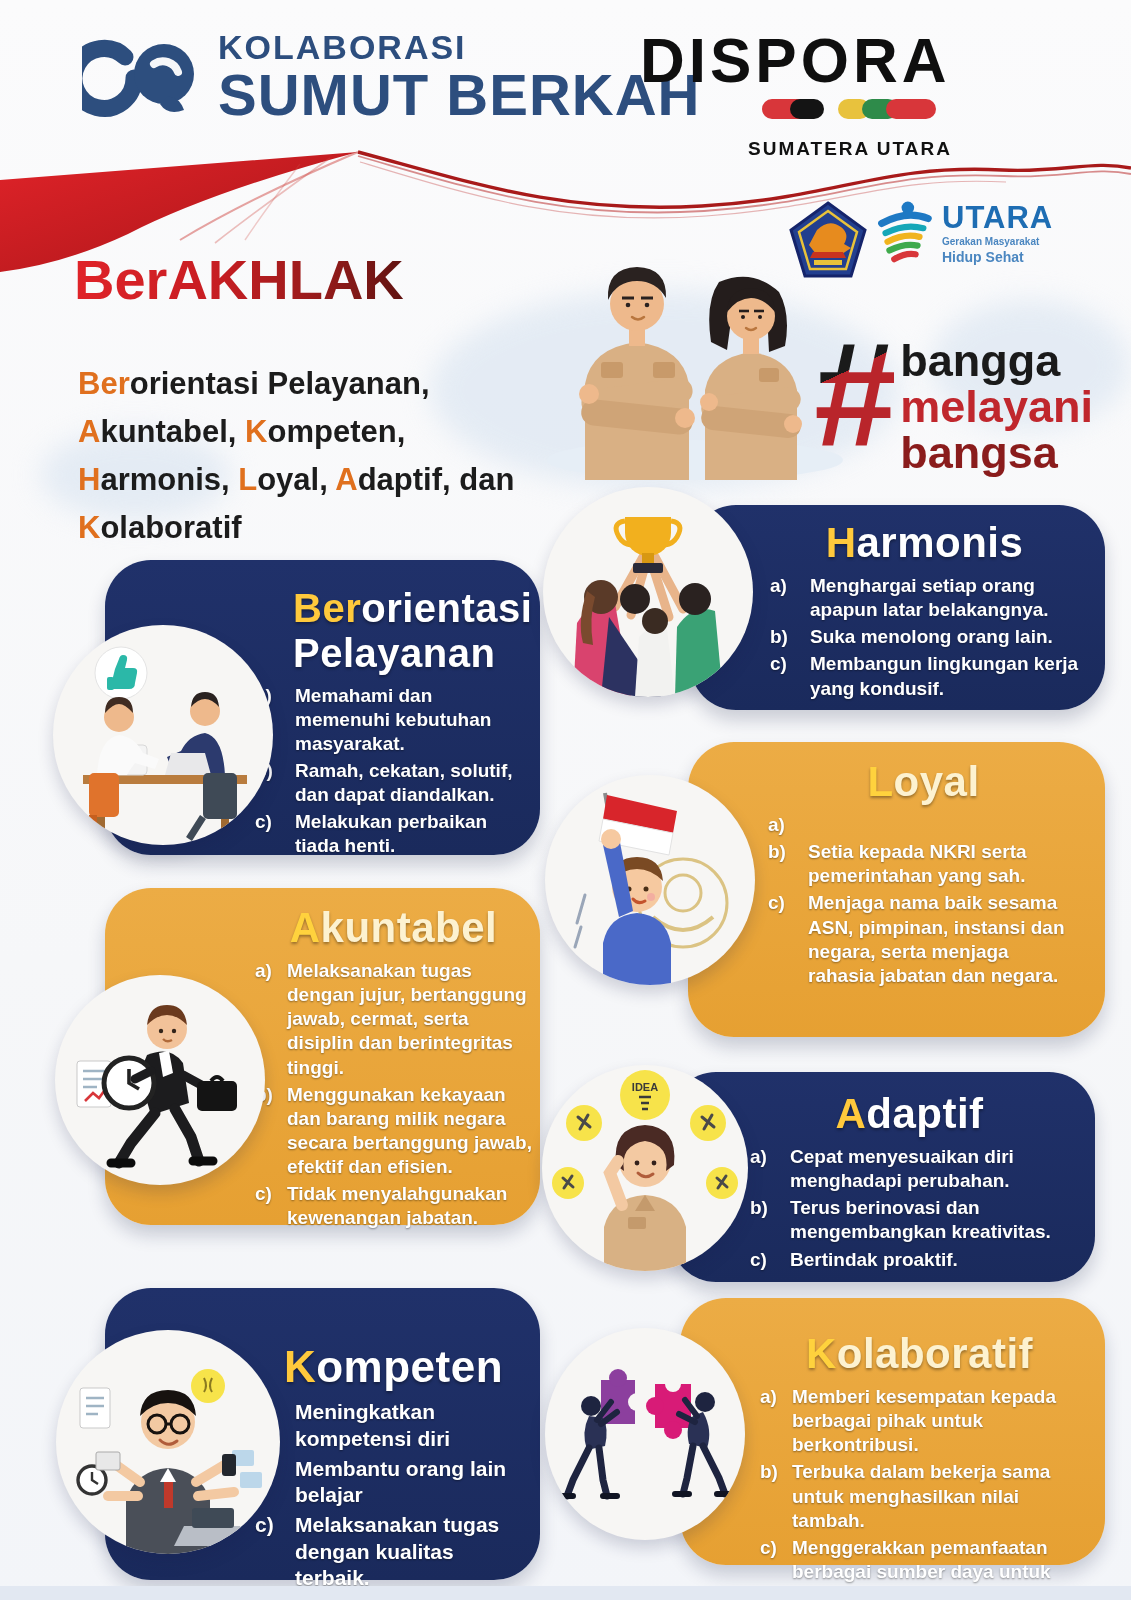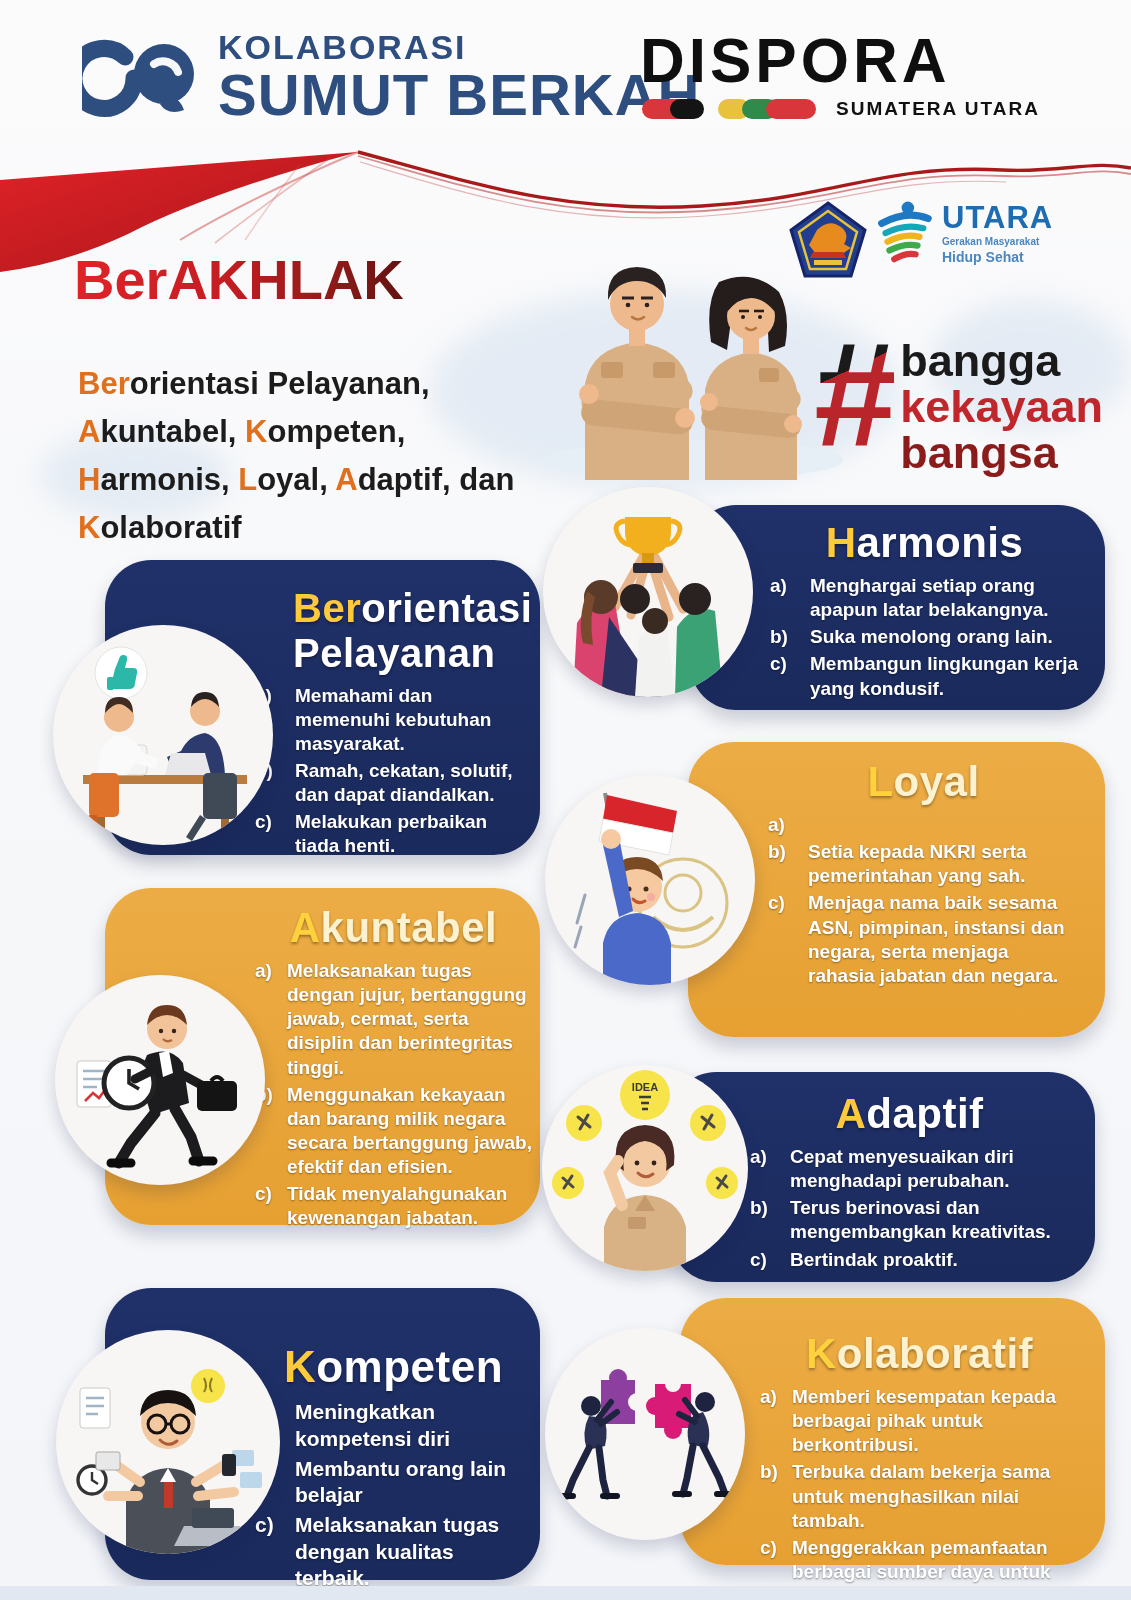--- a/index.html
+++ b/index.html
@@ -10,21 +10,21 @@
   .abs{position:absolute;}
   .cloud{position:absolute;border-radius:50%;filter:blur(14px);background:#dde7f2;opacity:.75;}
 
   
   .brand-left{left:82px;top:26px;display:flex;align-items:center;gap:18px;}
   .brand-line1{font-size:34px;font-weight:600;letter-spacing:2px;color:#2d4e7e;line-height:1.05;}
   .brand-line2{font-size:58px;font-weight:800;letter-spacing:1px;color:#2d4e7e;line-height:1.05;}
   .brand-right{left:640px;top:30px;width:420px;}
   .dispora-word{font-size:62px;font-weight:800;letter-spacing:4px;color:#0f0f0f;
     transform:scaleY(1.02);line-height:1;}
-  .dispora-sub{display:flex;align-items:center;gap:16px;margin-top:4px;}
+  .dispora-sub{display:flex;align-items:center;gap:16px;margin-top:4px;flex-direction:column;}
   .dispora-region{font-size:19px;font-weight:800;letter-spacing:2px;color:#111;}
 
   
   .main-title{left:74px;top:252px;font-size:56px;font-weight:800;letter-spacing:0;
     background:linear-gradient(90deg,#e02329 0%,#c51d22 45%,#8c1a19 80%,#601311 100%);
     -webkit-background-clip:text;background-clip:text;color:transparent;margin:0;line-height:1;}
   .acronym{left:78px;top:360px;width:500px;margin:0;font-size:31px;font-weight:700;
     color:#1c1c1c;line-height:1.55;}
   .acronym .hl{color:#e0701e;}
 
@@ -192,21 +192,21 @@
       <rect x="38" y="156" width="100" height="24" rx="12" fill="#cfa477" transform="rotate(6 88 168)"></rect>
       <circle cx="46" cy="148" r="9" fill="#eeb98c"></circle>
       <circle cx="130" cy="170" r="9" fill="#eeb98c"></circle>
     </g>
   </svg>
 
   <div class="abs hashtag" data-name="bangga-melayani-bangsa-hashtag">
     <span class="hash" data-name="hash-symbol">#</span>
     <div class="hash-lines" data-name="hashtag-lines">
       <div class="hash-l1" data-name="hashtag-line-1">bangga</div>
-      <div class="hash-l2" data-name="hashtag-line-2">kekayaan</div>
+      <div class="hash-l2" data-name="hashtag-line-2">melayani</div>
       <div class="hash-l3" data-name="hashtag-line-3">bangsa</div>
     </div>
   </div>
 
   <section id="card-harmonis" class="card navy" style="left:690px;top:505px;width:415px;height:205px;" data-name="card-harmonis">
     <div class="content" data-name="card-content">
       <h2 data-name="card-title-harmonis"><span class="tl-hl">H</span><span>armonis</span></h2>
       <ul class="bullets">
         <li data-name="bullet-item">
             <span class="bl">a)</span>

